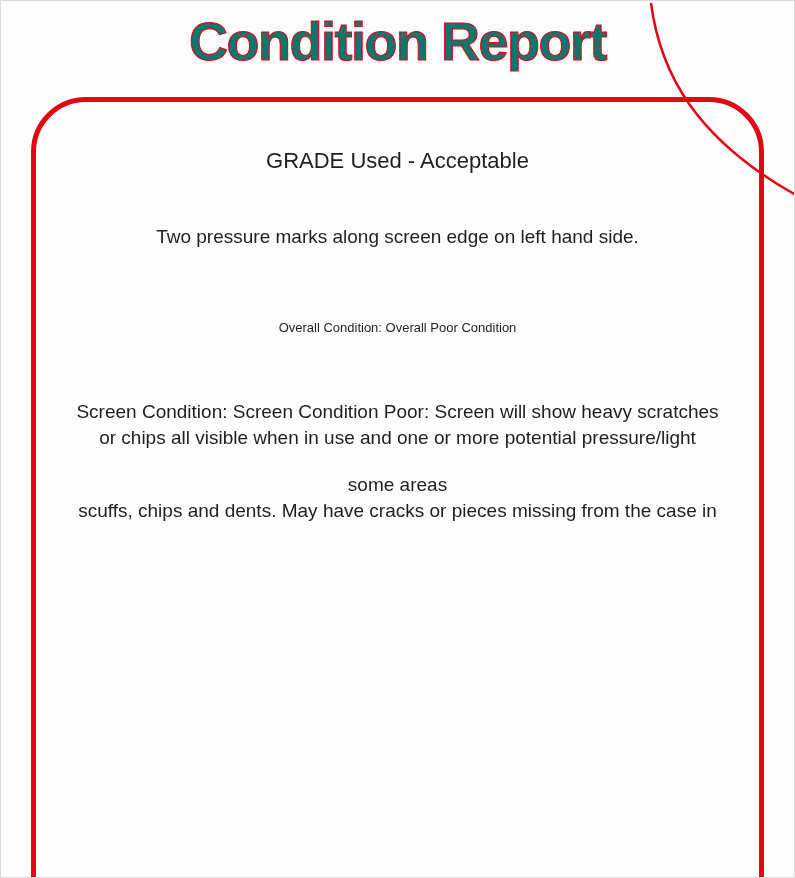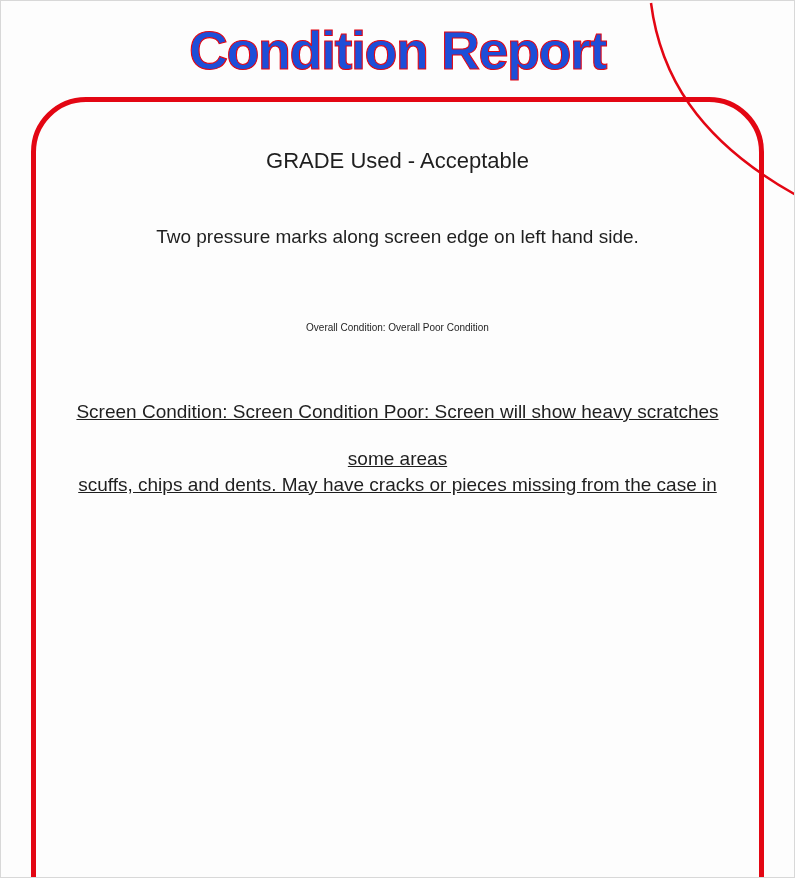--- a/index.html
+++ b/index.html
@@ -6,23 +6,23 @@
   body {
     width:795px; height:878px;
     background:#fdfdfd;
     font-family:"Liberation Sans", sans-serif;
     position:relative;
     overflow:hidden;
     box-sizing:border-box;
     border:1px solid #d8d8d8;
   }
   .title {
-    margin:20px 0 0 0;
+    margin:11px 0 0 0;
     text-align:center;
-    color:#1d4ed8;
+    color:#0f766e;
     font-size:54px;
     line-height:1.1;
     font-weight:700;
     letter-spacing:-1.5px;
     -webkit-text-stroke:1.1px #e30613;
     position:relative;
     z-index:2;
   }
   .swoosh {
     position:absolute;
@@ -48,24 +48,24 @@
     font-size:22px;
     line-height:26px;
   }
   .summary {
     margin-top:51px;
     font-size:19px;
     line-height:24px;
   }
   .overall {
     margin-top:72px;
-    font-size:10px;
+    font-size:13px;
     line-height:14px;
   }
-  .para { font-size:19px; line-height:26px;text-decoration:underline; }
+  .para { font-size:19px; line-height:26px; }
   .para .line { white-space:nowrap; }
   .p-screen   { margin-top:64px; }
   .p-casing   { margin-top:21px; }
   .p-keyboard { margin-top:10px; }
   .p-battery  { margin-top:15px; }
 </style>
 </head>
 <body>
 
 <div>
@@ -79,20 +79,21 @@
   <div class="report-box">
 
     <div class="grade">GRADE Used - Acceptable</div>
 
     <div class="summary">Two pressure marks along screen edge on left hand side.</div>
 
     <div class="overall">Overall Condition: Overall Poor Condition</div>
 
     <div class="para p-screen">
       <div class="line">Screen Condition: Screen Condition Poor: Screen will show heavy scratches</div>
+      <div class="line">or chips all visible when in use and one or more potential pressure/light</div>
     </div>
 
     <div class="para p-casing">
       <div class="line">some areas</div>
       <div class="line">scuffs, chips and dents. May have cracks or pieces missing from the case in</div>
     </div>
 
 
 
   </div>

